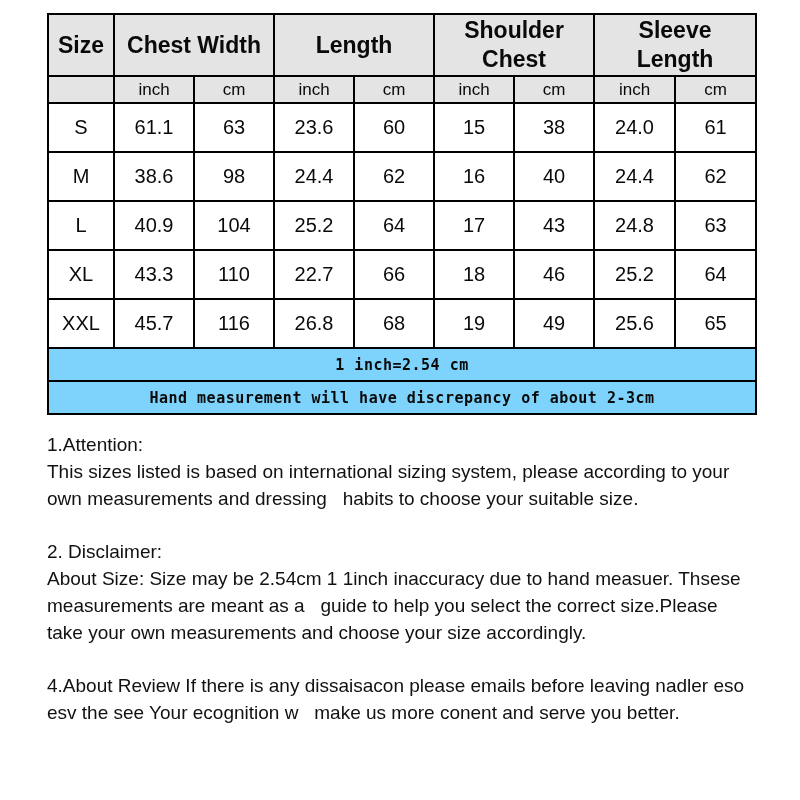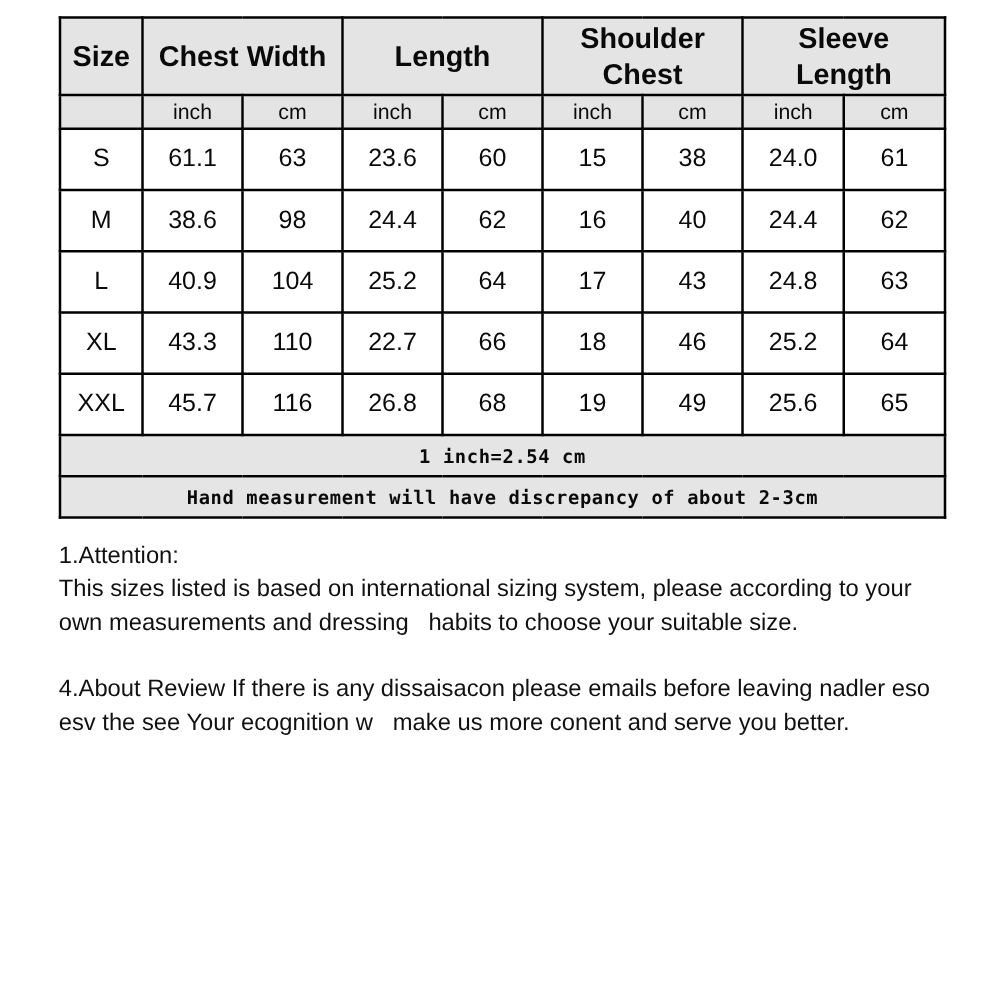--- a/index.html
+++ b/index.html
@@ -43,21 +43,21 @@
     font-weight: normal;
   }
   tbody.data-rows td {
     height: 47px;
     font-size: 20px;
     font-weight: normal;
     background: #ffffff;
   }
   tbody.foot-rows td {
     height: 31px;
-    background: #e5e5e5;
+    background: #7dd3fc;
     font-family: "DejaVu Sans Mono", monospace;
     font-weight: bold;
     font-size: 15px;
     letter-spacing: 0.5px;
   }
   .notes {
     margin-top: 16px;
     width: 742px;
     font-size: 19px;
     line-height: 27px;
@@ -171,17 +171,21 @@
         <tr>
           <td colspan="9">Hand measurement will have discrepancy of about 2-3cm</td>
         </tr>
       </tbody>
   </table>
 
   <div class="notes">
     <p class="note">1.Attention:
 This sizes listed is based on international sizing system, please according to your
 own measurements and dressing   habits to choose your suitable size.</p>
+    <p class="note">2. Disclaimer:
+About Size: Size may be 2.54cm 1 1inch inaccuracy due to hand measuer. Thsese
+measurements are meant as a   guide to help you select the correct size.Please
+take your own measurements and choose your size accordingly.</p>
     <p class="note">4.About Review If there is any dissaisacon please emails before leaving nadler eso
 esv the see Your ecognition w   make us more conent and serve you better.</p>
   </div>
 
 </div>
 
 </body></html>

